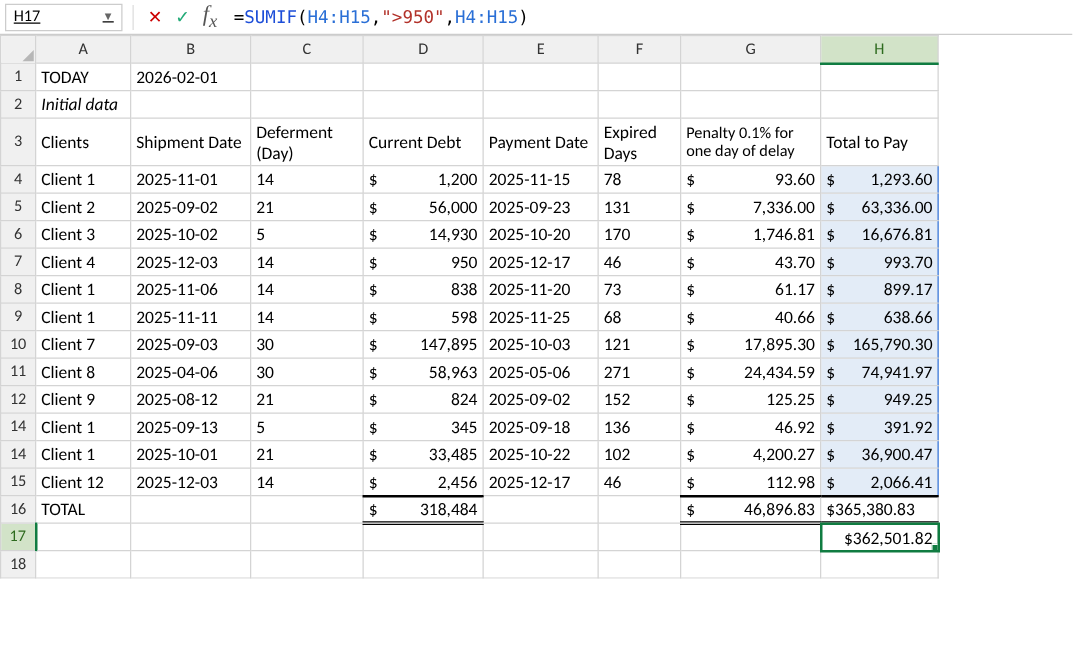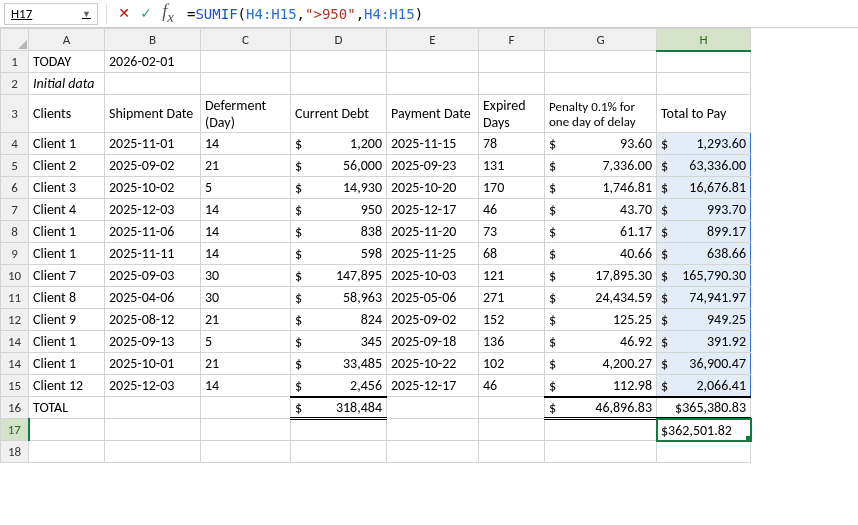--- a/index.html
+++ b/index.html
@@ -570,33 +570,33 @@
             </div>
           </td>
     <td></td>
     <td></td>
     <td class="bold thick-top thick-bottom-dbl">
             <div class="money">
               <span class="sym">$</span>
               <span class="val">46,896.83</span>
             </div>
           </td>
-    <td class="bold thick-top thick-bottom-dbl" style="text-align:right"><span>$365,380.83</span></td>
+    <td class="bold thick-top thick-bottom-dbl" style="text-align:left"><span>$365,380.83</span></td>
   </tr>
 
   <tr>
     <th class="row-hdr row-selected">17</th>
     <td></td>
     <td></td>
     <td></td>
     <td></td>
     <td></td>
     <td></td>
     <td></td>
-    <td class="active-cell" style=""><span>$362,501.82</span></td>
+    <td class="active-cell" style="text-align:right"><span>$362,501.82</span></td>
   </tr>
 
   <tr>
     <th class="row-hdr">18</th>
     <td></td>
     <td></td>
     <td></td>
     <td></td>
     <td></td>
     <td></td>

